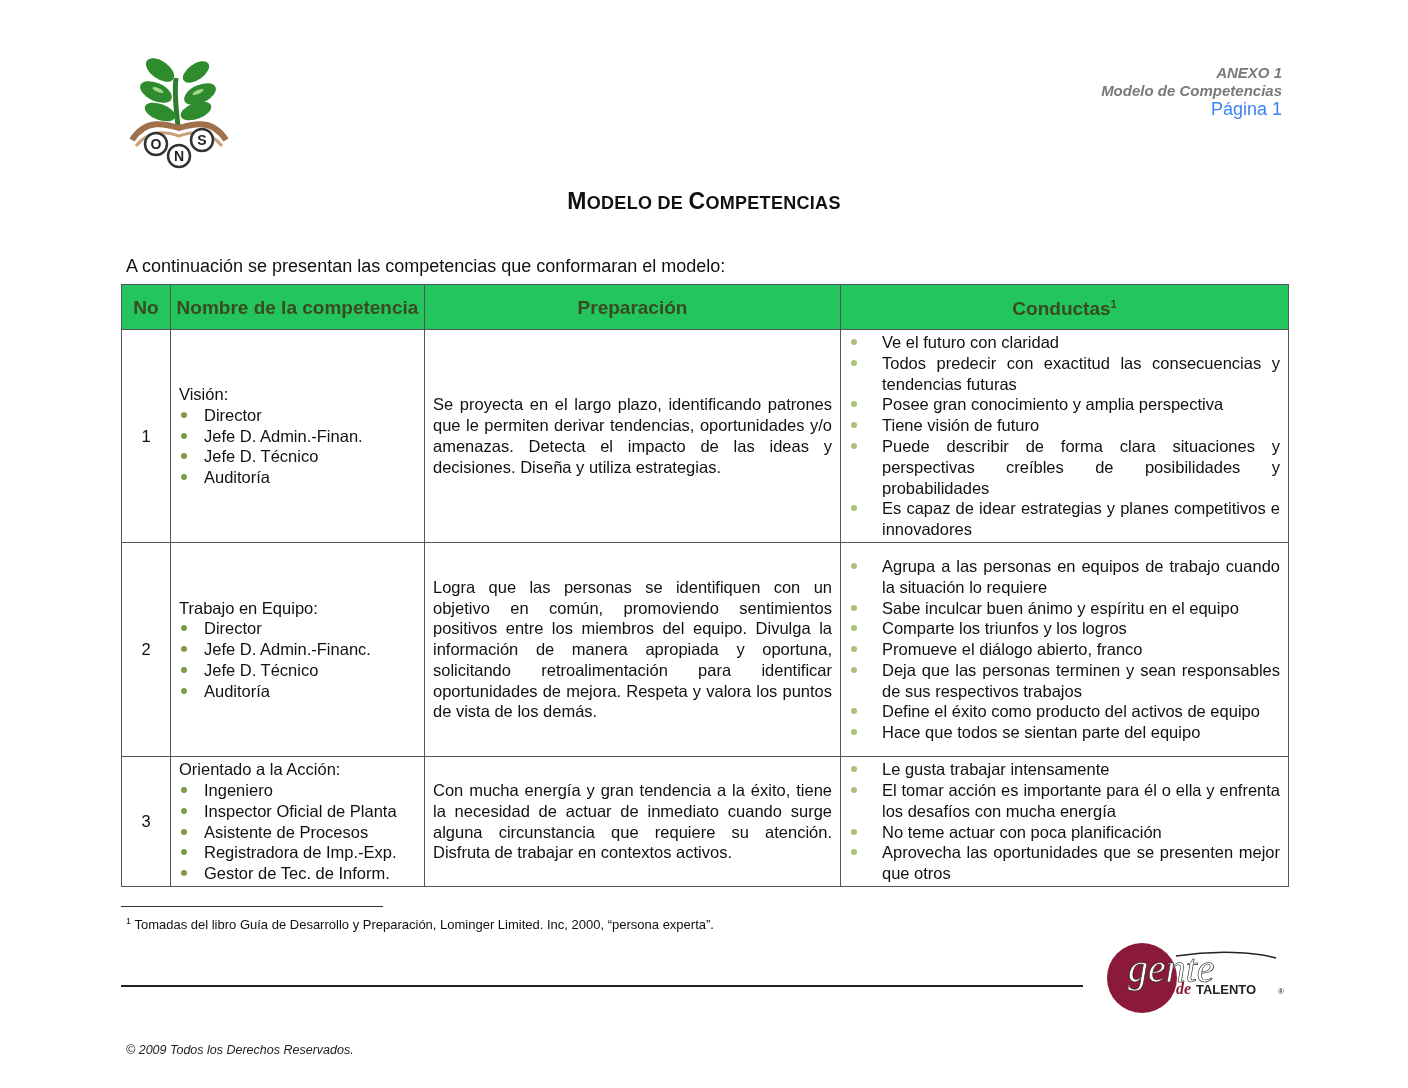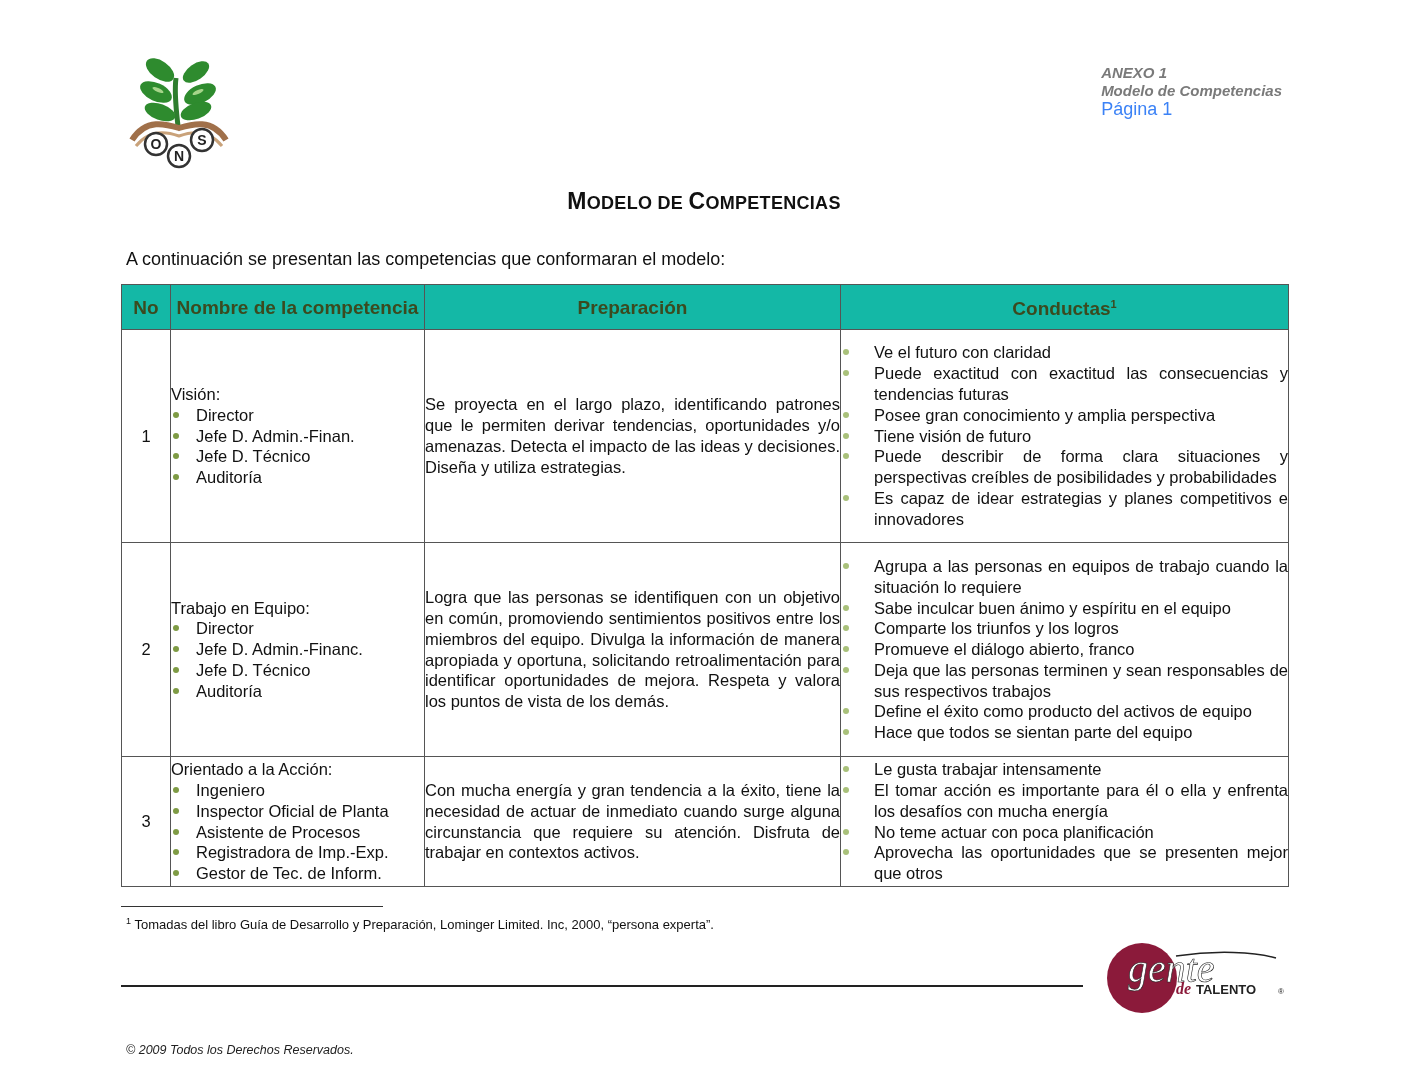--- a/index.html
+++ b/index.html
@@ -1,34 +1,34 @@
 <!DOCTYPE html>
 <html><head>
 <meta charset="utf-8">
 <style>
   html, body { margin:0; padding:0; background:#ffffff; }
   body { width:1408px; height:1088px; position:relative; overflow:hidden;
          font-family:"Liberation Sans", sans-serif; color:#111; }
 
   .logo-ons { position:absolute; left:126px; top:48px; width:106px; height:122px; }
-  .header-right { position:absolute; right:126px; top:64px; text-align:left; line-height:18px; }
+  .header-right { position:absolute; right:126px; top:64px; text-align:right; line-height:18px; }
   .hdr-annex, .hdr-model { font-style:italic; font-weight:bold; color:#7a7a7a; font-size:15px; }
   .hdr-page { font-size:18px; color:#3b82f6; }
 
   .doc-title { position:absolute; left:0; width:1408px; top:188px; text-align:center;
                font-weight:bold; font-size:18px; font-variant:small-caps; letter-spacing:0.3px; }
   .doc-title span.big { font-size:23px; }
-  .intro { position:absolute; left:126px; top:249px; font-size:18px;text-align:center; }
+  .intro { position:absolute; left:126px; top:256px; font-size:18px;text-align:center; }
 
   table.comp { position:absolute; left:121px; top:284px; width:1167px; border-collapse:collapse;
                table-layout:fixed; font-size:16.5px; }
   table.comp th, table.comp td { border:1.5px solid #555; vertical-align:middle; }
-  table.comp th { background:#14b8a6; color:#3b4a1f; font-weight:bold; font-size:19px; height:44px;
+  table.comp th { background:#22c55e; color:#3b4a1f; font-weight:bold; font-size:19px; height:44px;
                   line-height:21px; padding:0 4px; }
-  table.comp td { padding:0 0; line-height:20.8px; }
+  table.comp td { padding:0 8px; line-height:20.8px; }
   td.no { text-align:center; }
   td.desc { text-align:justify; }
   td.cond { padding:0 10px 0 8px; }
   .cname ul, .cond ul { list-style:none; margin:0; padding:0; }
   .cname li, .cond li { position:relative; padding-left:25px; }
   .cond li { padding-left:33px; text-align:justify; }
   .bullet { position:absolute; left:2px; top:7px; width:6px; height:6px; border-radius:50%;
             background:#7e9b44; }
   .cond .bullet { left:2px; background:#a9c17a; }
   sup { font-size:11px; }
@@ -98,21 +98,21 @@
             <li><span class="bullet"></span><span>Director</span></li>
             <li><span class="bullet"></span><span>Jefe D. Admin.-Finan.</span></li>
             <li><span class="bullet"></span><span>Jefe D. Técnico</span></li>
             <li><span class="bullet"></span><span>Auditoría</span></li>
           </ul>
         </td>
         <td class="desc">Se proyecta en el largo plazo, identificando patrones que le permiten derivar tendencias, oportunidades y/o amenazas. Detecta el impacto de las ideas y decisiones. Diseña y utiliza estrategias.</td>
         <td class="cond">
           <ul>
             <li><span class="bullet"></span><span>Ve el futuro con claridad</span></li>
-            <li><span class="bullet"></span><span>Puede exactitud con exactitud las consecuencias y tendencias futuras</span></li>
+            <li><span class="bullet"></span><span>Todos predecir con exactitud las consecuencias y tendencias futuras</span></li>
             <li><span class="bullet"></span><span>Posee gran conocimiento y amplia perspectiva</span></li>
             <li><span class="bullet"></span><span>Tiene visión de futuro</span></li>
             <li><span class="bullet"></span><span>Puede describir de forma clara situaciones y perspectivas creíbles de posibilidades y probabilidades</span></li>
             <li><span class="bullet"></span><span>Es capaz de idear estrategias y planes competitivos e innovadores</span></li>
           </ul>
         </td>
       </tr>
       <tr style="height: 214px;">
         <td class="no">2</td>
         <td class="cname">

